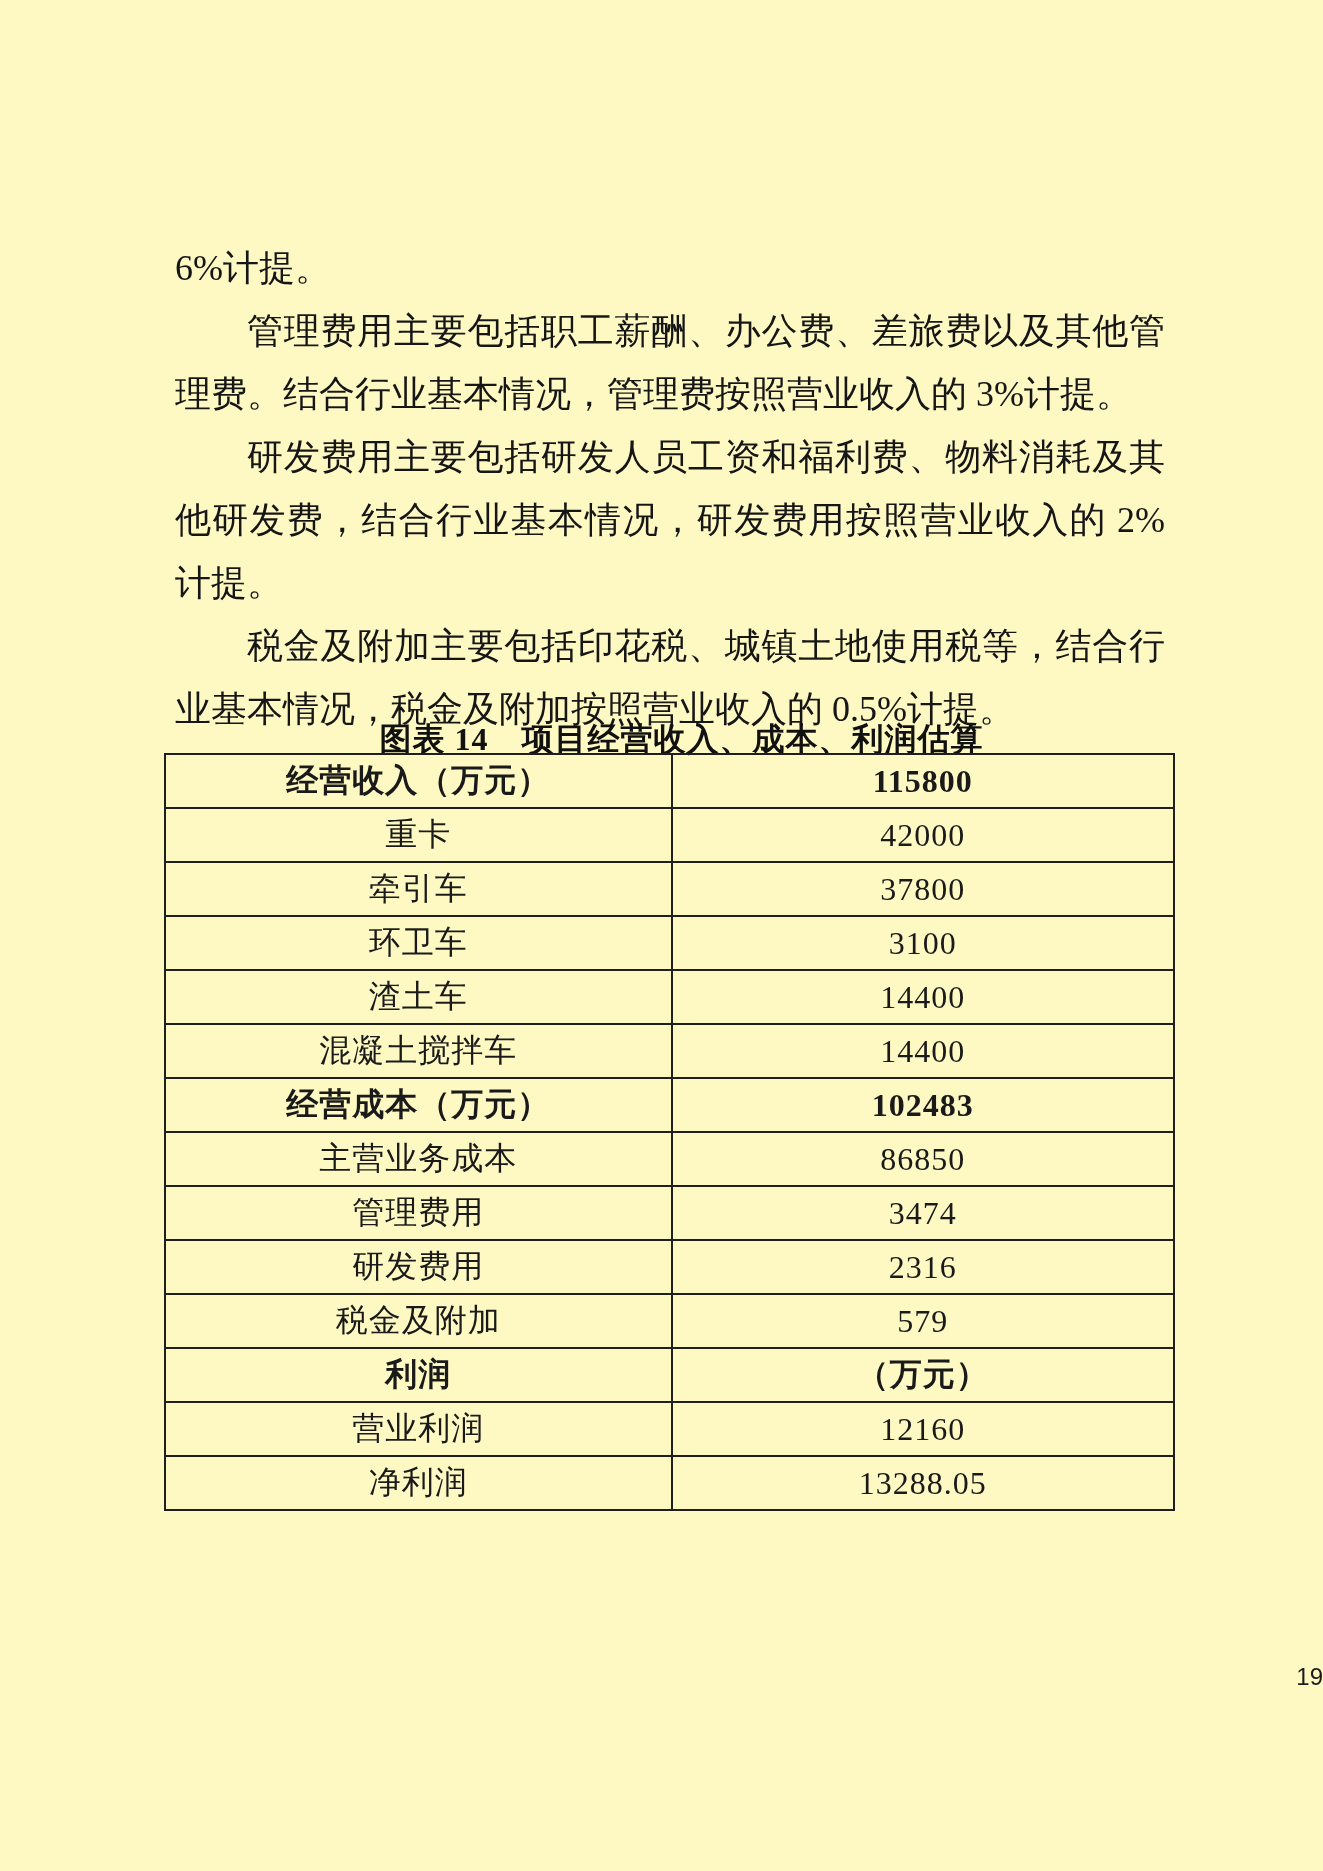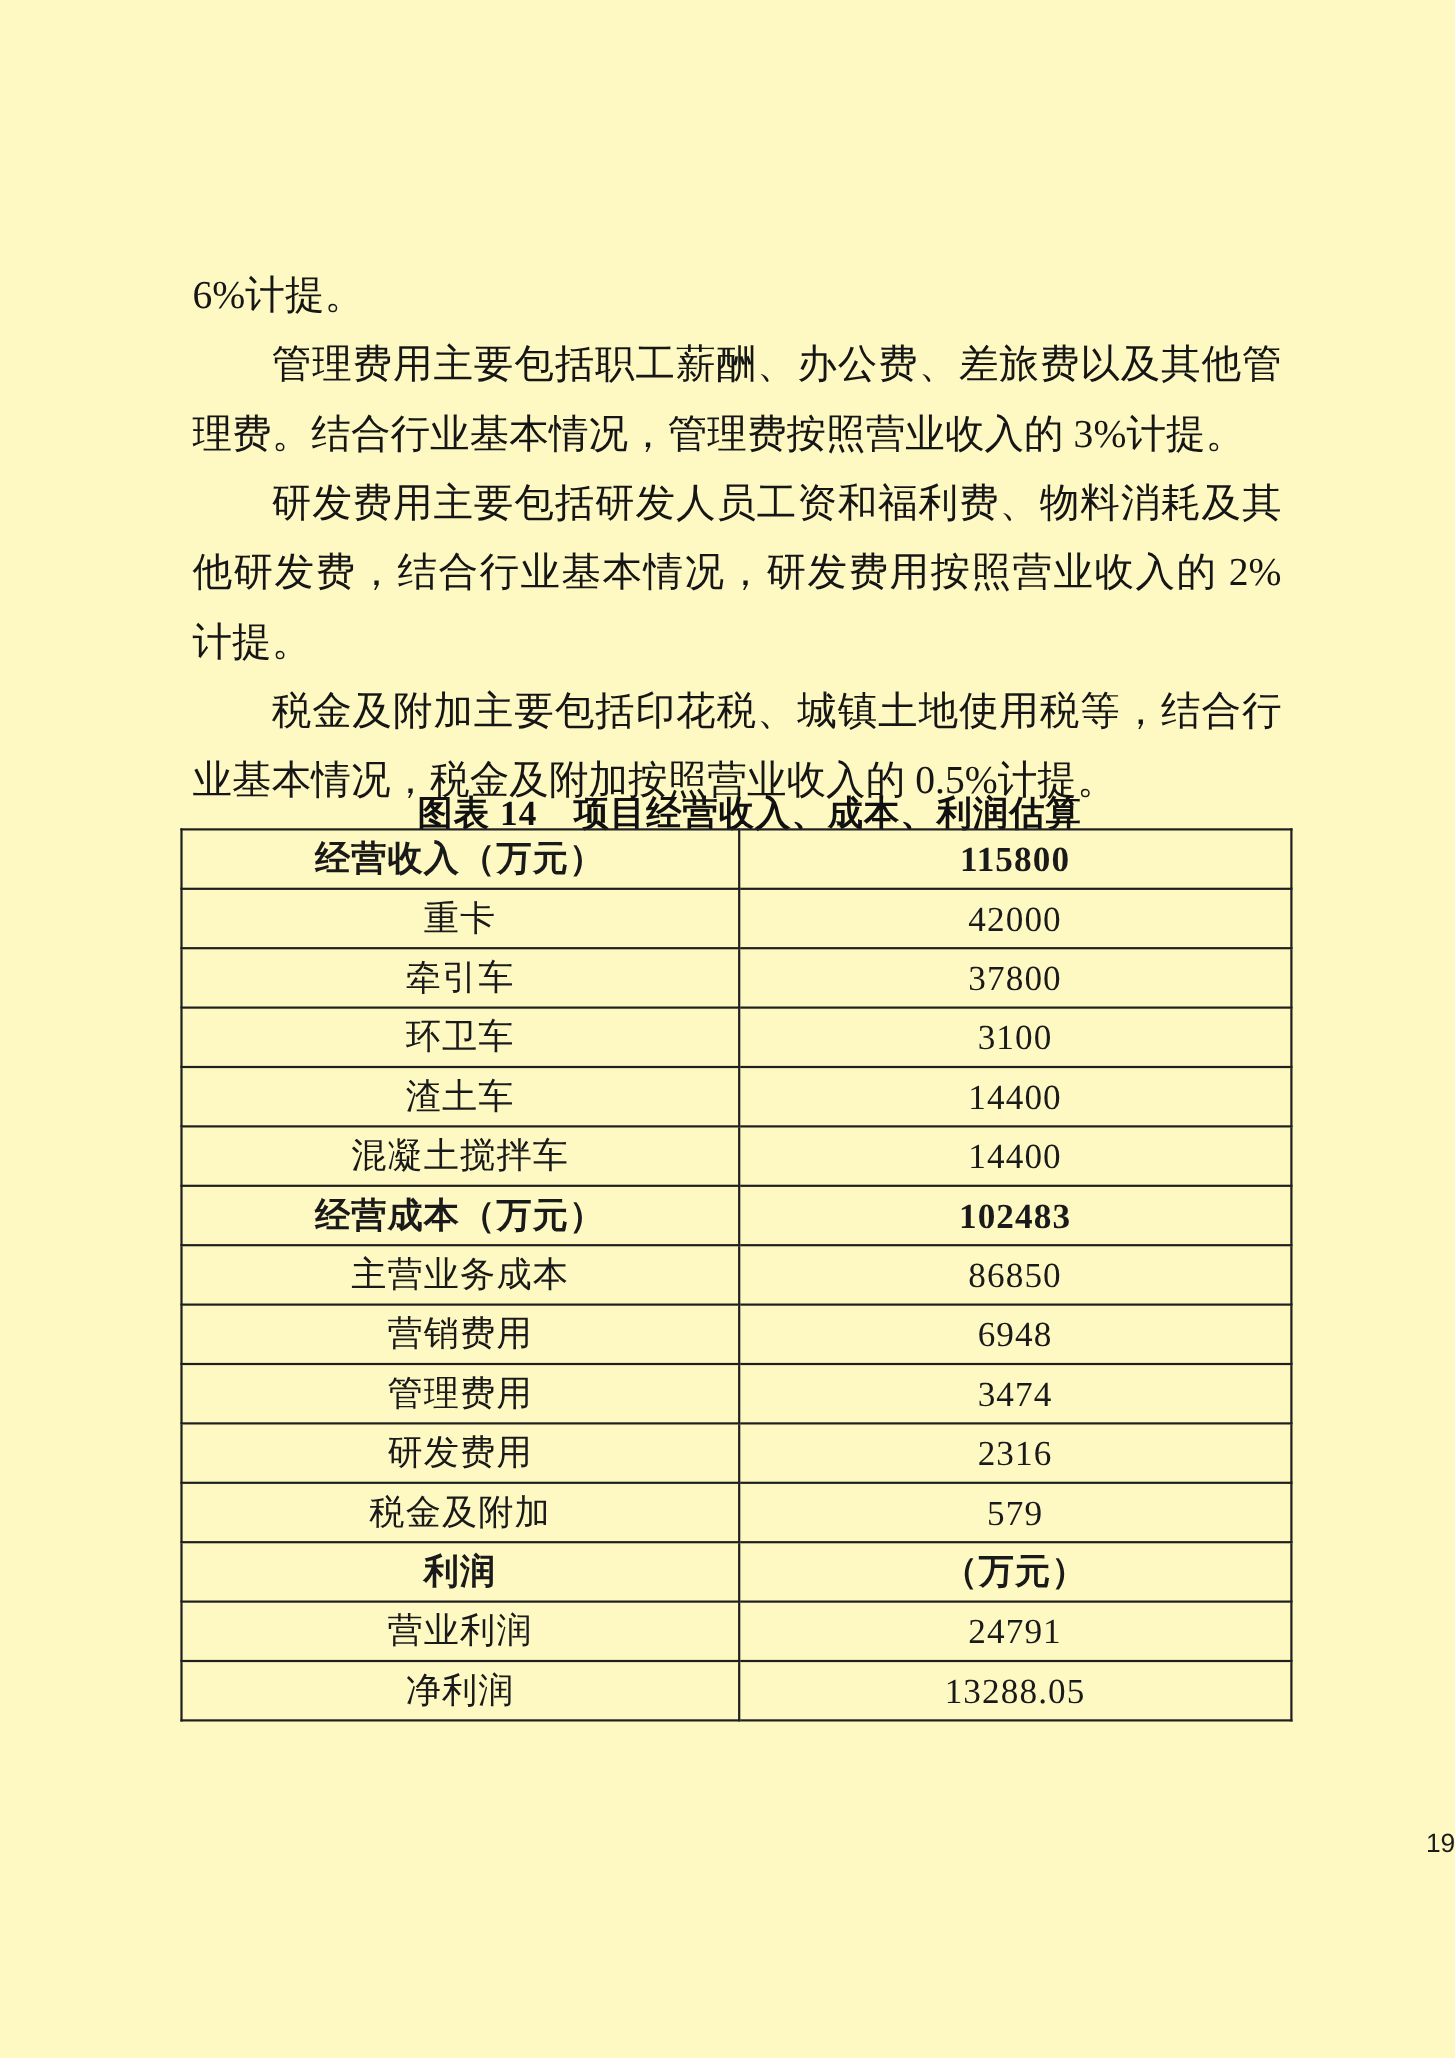--- a/index.html
+++ b/index.html
@@ -128,42 +128,38 @@
         </tr>
         <tr class="row-bold">
           <td class="label-cell">经营成本（万元）</td>
           <td class="value-cell">102483</td>
         </tr>
         <tr>
           <td class="label-cell">主营业务成本</td>
           <td class="value-cell">86850</td>
         </tr>
         <tr>
-          <td class="label-cell">营销费用</td>
-          <td class="value-cell">6948</td>
-        </tr>
-        <tr>
           <td class="label-cell">管理费用</td>
           <td class="value-cell">3474</td>
         </tr>
         <tr>
           <td class="label-cell">研发费用</td>
           <td class="value-cell">2316</td>
         </tr>
         <tr>
           <td class="label-cell">税金及附加</td>
           <td class="value-cell">579</td>
         </tr>
         <tr class="row-bold">
           <td class="label-cell">利润</td>
           <td class="value-cell">（万元）</td>
         </tr>
         <tr>
           <td class="label-cell">营业利润</td>
-          <td class="value-cell">24791</td>
+          <td class="value-cell">12160</td>
         </tr>
         <tr>
           <td class="label-cell">净利润</td>
           <td class="value-cell">13288.05</td>
         </tr>
       </tbody>
   </table>
 
   <div class="page-number">19</div>
 

